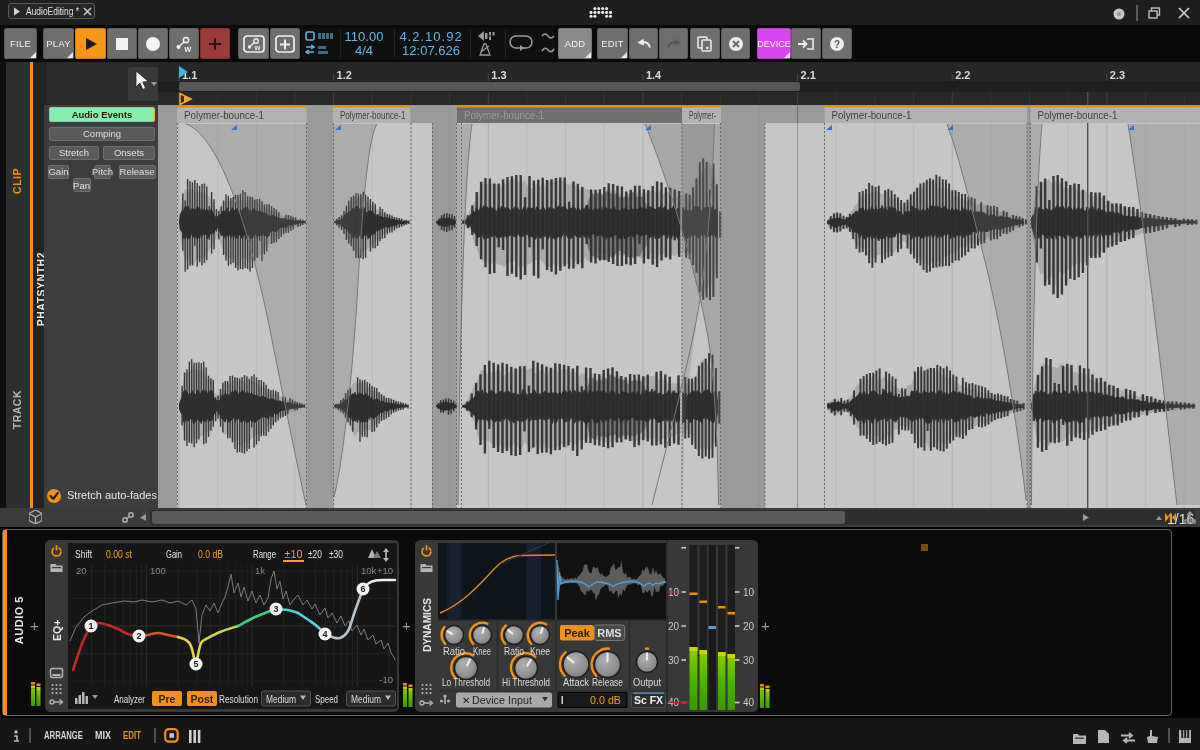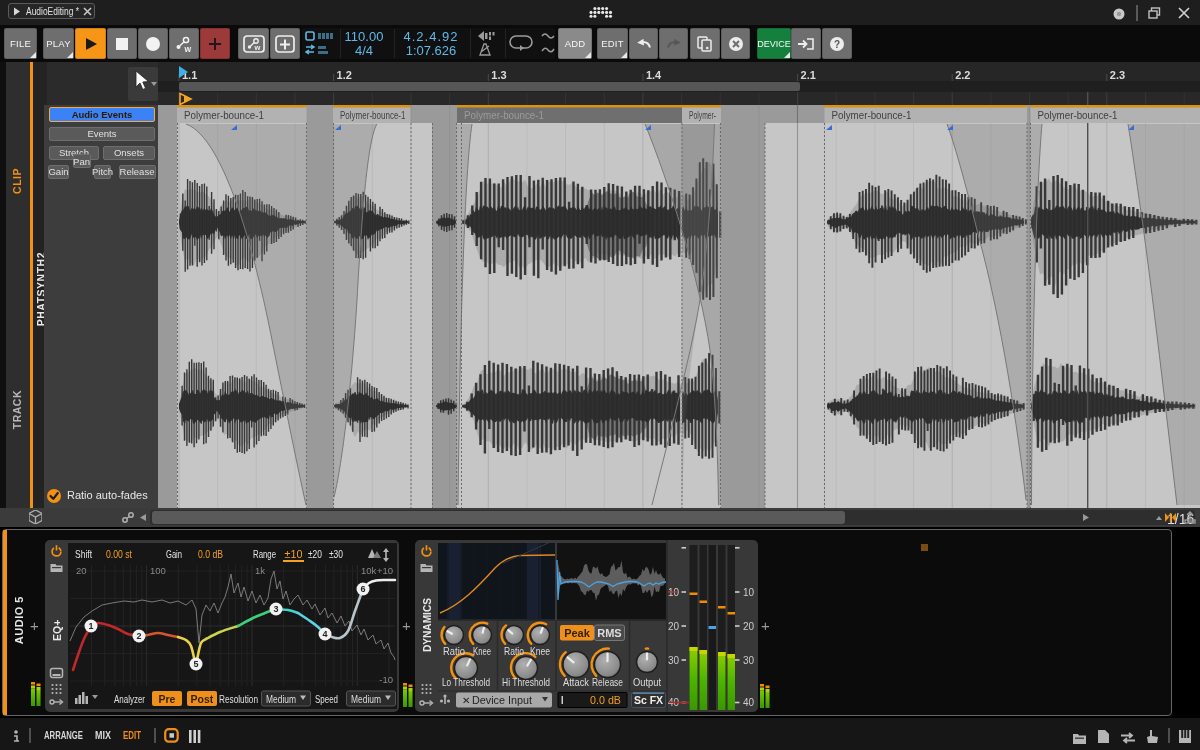--- a/index.html
+++ b/index.html
@@ -3,21 +3,21 @@
 *{margin:0;padding:0;box-sizing:border-box}
 body{width:1200px;height:750px;overflow:hidden;background:#000;font-family:"Liberation Sans",sans-serif;-webkit-font-smoothing:antialiased}
 #app{position:relative;width:1200px;height:750px;background:#000}
 .abs{position:absolute}
 .tbtn{position:absolute;top:28px;height:31px;display:flex;align-items:center;justify-content:center;border-radius:2px;overflow:hidden;box-shadow:inset 0 0 0 0.5px rgba(0,0,0,0.3)}
 .btxt{font-size:9.5px;font-weight:normal;color:#f5f5f5;letter-spacing:0.2px}
 .fold{position:absolute;right:1px;bottom:1px;width:0;height:0;border-left:6px solid transparent;border-bottom:6px solid #e8e8e8}
 .disp{position:absolute;top:28px;height:31px;background:#101010;border-radius:2px}
 .bluetxt{position:absolute;font-size:13px;color:#5fb8e8;text-align:center}
 .sbtn{position:absolute;background:#5a5a5a;border:1px solid #6e6e6e;border-radius:2px;color:#e0e0e0;font-size:9.5px;display:flex;align-items:center;justify-content:center;white-space:nowrap}
-.sbtn.orange{background:#3b82f6;border-color:#f8a83c;color:#2e1a00;font-weight:bold}
+.sbtn.orange{background:#86efac;border-color:#f8a83c;color:#2e1a00;font-weight:bold}
 .vsep{position:absolute;width:1.5px;height:15px;background:#4f4f4f}
 .vtext{position:absolute;writing-mode:vertical-rl;transform:rotate(180deg);font-weight:bold;letter-spacing:0.5px}
 </style></head><body>
 <div id="app">
 <svg width="0" height="0" style="position:absolute">
       <defs>
 <linearGradient id="mg" x1="0" y1="0" x2="0" y2="1">
           <stop offset="0" stop-color="#8fce00"></stop>
           <stop offset="0.5" stop-color="#4db400"></stop>
           <stop offset="1" stop-color="#3a9800"></stop>
@@ -141,22 +141,22 @@
           <path d="M1,16 h8 M6,14 l3,2 -3,2"></path>
           <path d="M9,21 h-8 M4,19 l-3,2 3,2"></path>
         </g>
         <g fill="#3d6e88">
           <rect x="13" y="15" width="8" height="3"></rect>
           <rect x="13" y="20" width="10" height="3"></rect>
         </g>
       </svg></div>
     <div class="bluetxt" style="left:338px;width:52px;top:29px">110.00</div>
     <div class="bluetxt" style="left:338px;width:52px;top:43px">4/4</div>
-    <div class="bluetxt" style="left:395px;width:72px;top:29px;letter-spacing:1px">4.2.4.92</div>
-    <div class="bluetxt" style="left:395px;width:72px;top:43px">1:07.626</div>
+    <div class="bluetxt" style="left:395px;width:72px;top:29px;letter-spacing:1px">4.2.10.92</div>
+    <div class="bluetxt" style="left:395px;width:72px;top:43px">12:07.626</div>
     <div style="position:absolute;left:470px;top:28px;width:34px;height:30px"><svg width="34" height="30">
         <g fill="#9a9a9a">
           <path d="M14,3 L8,8 L14,13 Z"></path>
           <rect x="15" y="5" width="2.5" height="6"></rect>
           <rect x="19" y="4" width="2" height="3.5"></rect>
           <rect x="19" y="8.5" width="2" height="3.5"></rect>
           <rect x="22.5" y="4" width="2" height="3.5"></rect>
         </g>
         <path d="M10,27 L14,16 L16,16 L20,27 Z M11,24 l8,-6" stroke="#9a9a9a" stroke-width="1.3" fill="none"></path>
       </svg></div>
@@ -192,21 +192,21 @@
         <rect x="5" y="4" width="9" height="11" rx="1" fill="#6e6e6e" stroke="#ededed" stroke-width="1.5"></rect>
         <path d="M9,12 l2.5,0 M10.2,10.8 l0,2.5" stroke="#ededed" stroke-width="1.3"></path>
       </svg>
     </div>
     <div class="tbtn" style="left:721px;width:29px;background:#6e6e6e;">
       <svg width="16" height="16" style="margin:auto">
         <circle cx="8" cy="8" r="7" fill="#ededed"></circle>
         <path d="M5,5 L11,11 M11,5 L5,11" stroke="#6e6e6e" stroke-width="2"></path>
       </svg>
     </div>
-    <div class="tbtn" style="left:757px;width:34px;background:#15803d;">
+    <div class="tbtn" style="left:757px;width:34px;background:#d946ef;">
       <span class="btxt" style="font-size:9px;letter-spacing:0">DEVICE</span>
       <span class="fold"></span>
     </div>
     <div class="tbtn" style="left:791px;width:30px;background:#6e6e6e;">
       <svg width="18" height="14" style="margin:auto">
         <path d="M1,7 h8 M6,3.5 L9.5,7 L6,10.5" fill="none" stroke="#ededed" stroke-width="1.8"></path>
         <path d="M10,2 h6 v10 h-6" fill="none" stroke="#ededed" stroke-width="1.6"></path>
       </svg>
     </div>
     <div class="tbtn" style="left:822px;width:30px;background:#6e6e6e;">
@@ -218,32 +218,32 @@
     <div class="abs" style="left:0;top:62px;width:158px;height:446px;background:#2b2b2b"></div>
     <div class="abs" style="left:6px;top:62px;width:24px;height:446px;background:#2e2e2e"></div>
     <div class="abs" style="left:0px;top:62px;width:6px;height:446px;background:#0f0f0f"></div>
     <div class="abs" style="left:30px;top:62px;width:3px;height:446px;background:#f49112"></div>
     <div class="abs" style="left:33px;top:62px;width:14px;height:446px;background:#232323"></div>
     <div class="vtext" style="left:11px;top:168px;font-size:10.5px;color:#f49112">CLIP</div>
     <div class="vtext" style="left:11px;top:390px;font-size:10.5px;color:#b8b8b8">TRACK</div>
     <div class="vtext" style="left:34.5px;top:252px;font-size:10.5px;color:#e8e8e8">PHATSYNTH2</div>
     <div class="abs" style="left:44px;top:105px;width:114px;height:403px;background:#3d3d3d"></div>
     <div class="sbtn orange" style="left:49px;top:107px;width:106px;height:15px">Audio Events</div>
-    <div class="sbtn" style="left:49px;top:126.5px;width:106px;height:14px">Events</div>
+    <div class="sbtn" style="left:49px;top:126.5px;width:106px;height:14px">Comping</div>
     <div class="sbtn" style="left:49px;top:145.5px;width:50px;height:14px">Stretch</div>
     <div class="sbtn" style="left:103px;top:145.5px;width:52px;height:14px">Onsets</div>
     <div class="sbtn" style="left:48px;top:164.5px;width:21px;height:14px">Gain</div>
-    <div class="sbtn" style="left:72.5px;top:154px;width:18px;height:14px">Pan</div>
+    <div class="sbtn" style="left:72.5px;top:178px;width:18px;height:14px">Pan</div>
     <div class="sbtn" style="left:94px;top:164.5px;width:17px;height:14px">Pitch</div>
     <div class="sbtn" style="left:118.5px;top:164.5px;width:37px;height:14px">Release</div>
     <div style="position:absolute;left:47px;top:488px;width:110px;height:16px"><svg width="110" height="16">
         <circle cx="7" cy="8" r="7" fill="#f49112"></circle>
         <path d="M3.5,8 L6.3,10.8 L10.8,5" fill="none" stroke="#14202a" stroke-width="2.2" stroke-linecap="round" stroke-linejoin="round"></path>
       </svg></div>
-    <div style="position:absolute;left:67px;top:489px;font-size:11px;color:#e8e8e8">Ratio auto-fades</div>
+    <div style="position:absolute;left:67px;top:489px;font-size:11px;color:#e8e8e8">Stretch auto-fades</div>
     <div class="abs" style="left:127px;top:66px;width:32px;height:36px;background:#3a3a3a;border:1px solid #2a2a2a;border-radius:3px"></div>
     <svg class="abs" style="left:134px;top:71px" width="16" height="20">
       <path d="M2,0 L2,16 L6,12 L8.8,18.5 L11.6,17.3 L8.8,11 L14.5,10.5 Z" fill="#fafafa" stroke="#222" stroke-width="0.8"></path>
     </svg>
     <svg class="abs" style="left:150px;top:81px" width="8" height="6">
       <path d="M1,1 L7,1 L4,5 Z" fill="#9a9a9a"></path>
     </svg>
     <svg width="1042" height="446" viewBox="158 62 1042 446" style="position:absolute;left:158px;top:62px">
       <rect x="158" y="62" width="1042" height="446" fill="#2a2a2a"></rect>
       <rect x="158" y="62" width="1042" height="19" fill="#262626"></rect>

